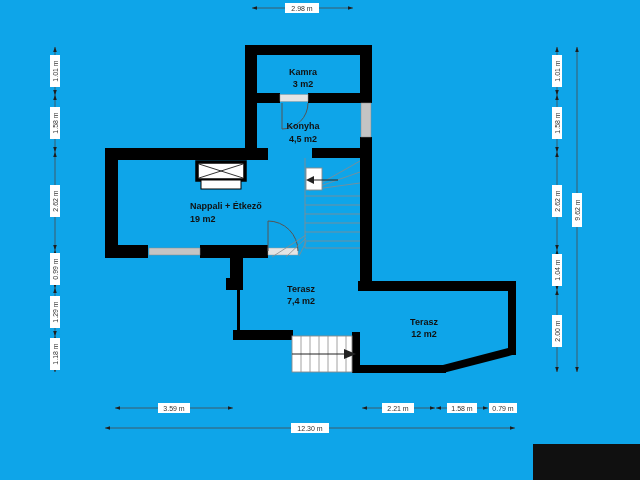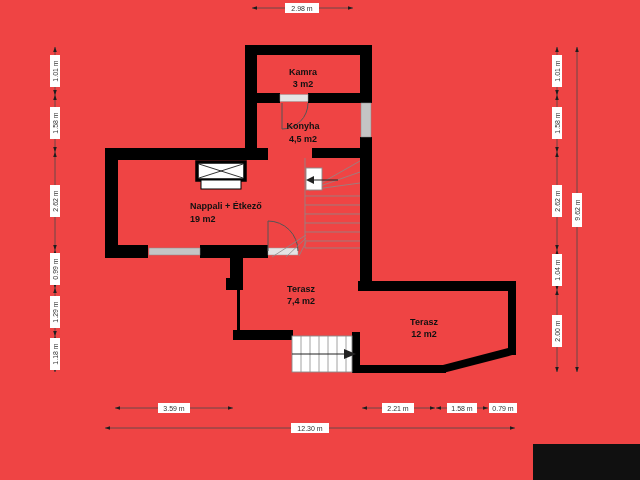--- a/index.html
+++ b/index.html
@@ -1,16 +1,16 @@
 <!DOCTYPE html>
 <html><head>
 <meta charset="utf-8">
 <style>
   html,body{margin:0;padding:0;background:#fff;}
-  #canvas{position:relative;width:640px;height:480px;background:#ef4444;overflow:hidden;
+  #canvas{position:relative;width:640px;height:480px;background:#0ea5e9;overflow:hidden;
           font-family:"Liberation Sans", sans-serif;}
   svg{position:absolute;left:0;top:0;}
   .wall{fill:#000000;}
   .window{fill:#c4c4c4;stroke:#8a8a8a;stroke-width:0.5;}
   .threshold{fill:#e4e4e4;stroke:#9a9a9a;stroke-width:0.5;}
   .door{stroke:#555;stroke-width:1;fill:none;}
   .stair{stroke:#8a8a8a;stroke-width:0.8;fill:none;}
   .stair-fill{fill:#ffffff;stroke:#8a8a8a;stroke-width:0.9;}
   .fireplace{fill:#ffffff;stroke:#000;}
   .dim-line{stroke:#4a4a4a;stroke-width:0.8;fill:none;}

